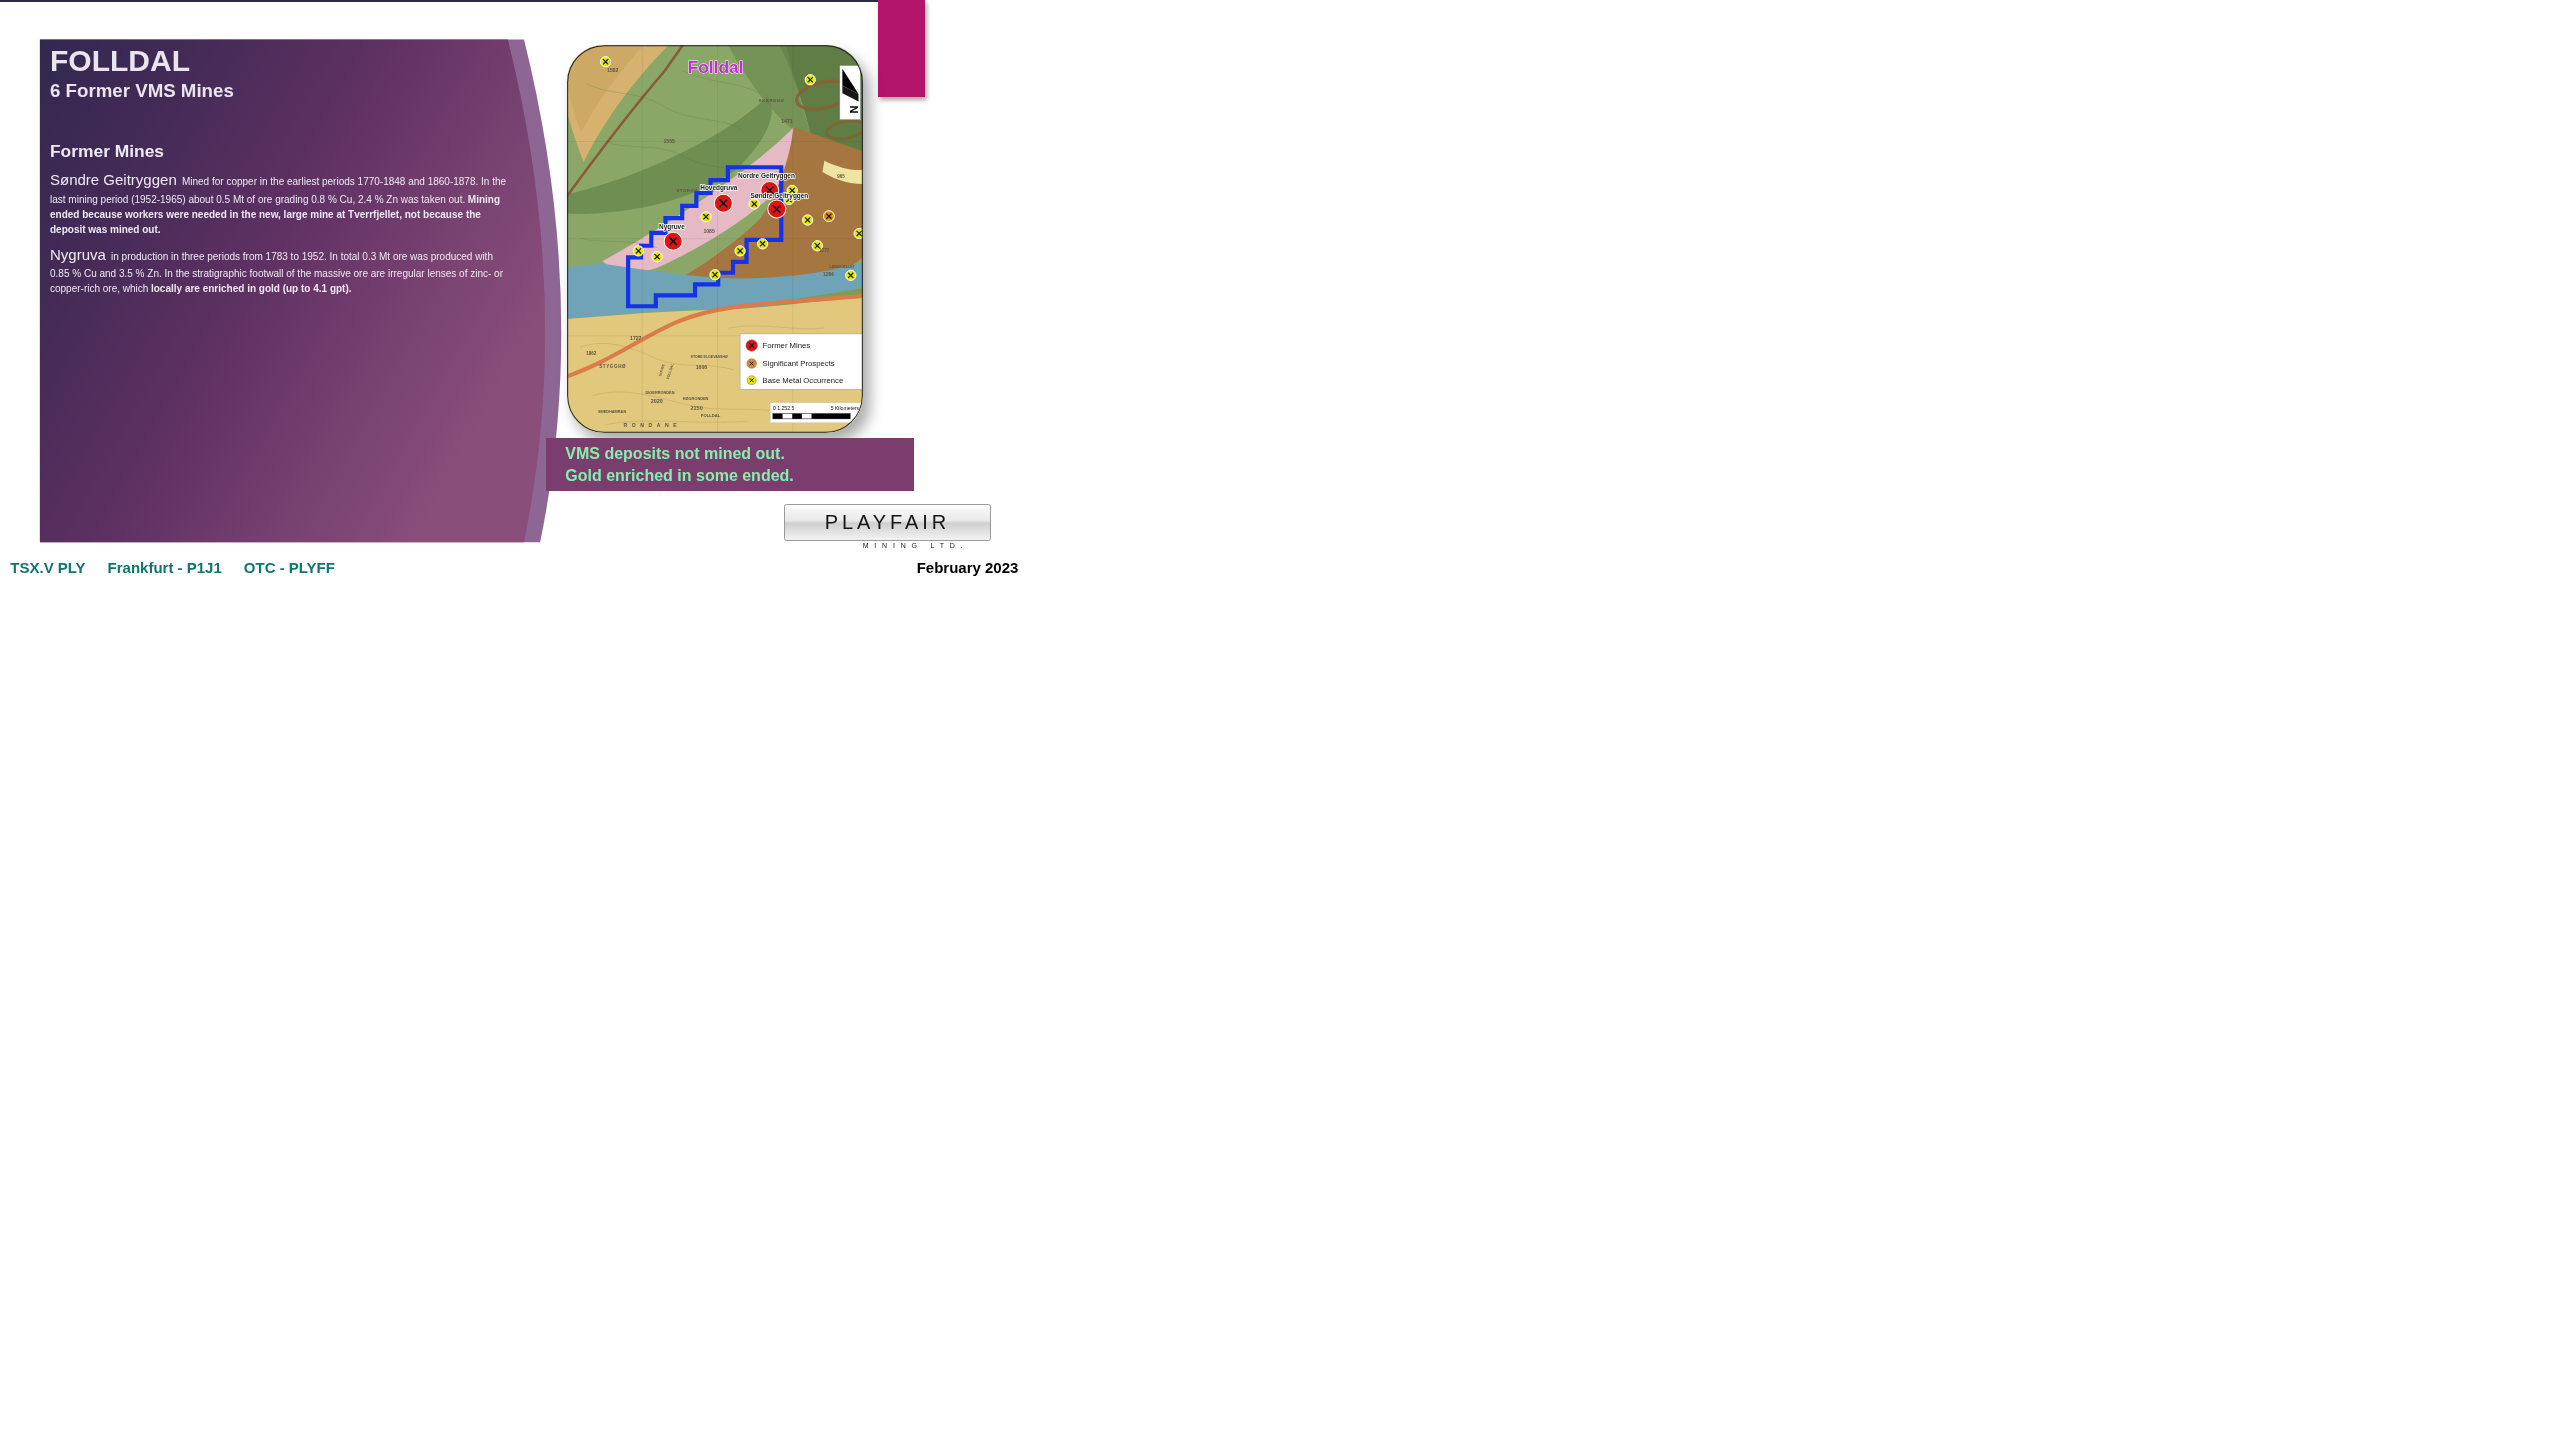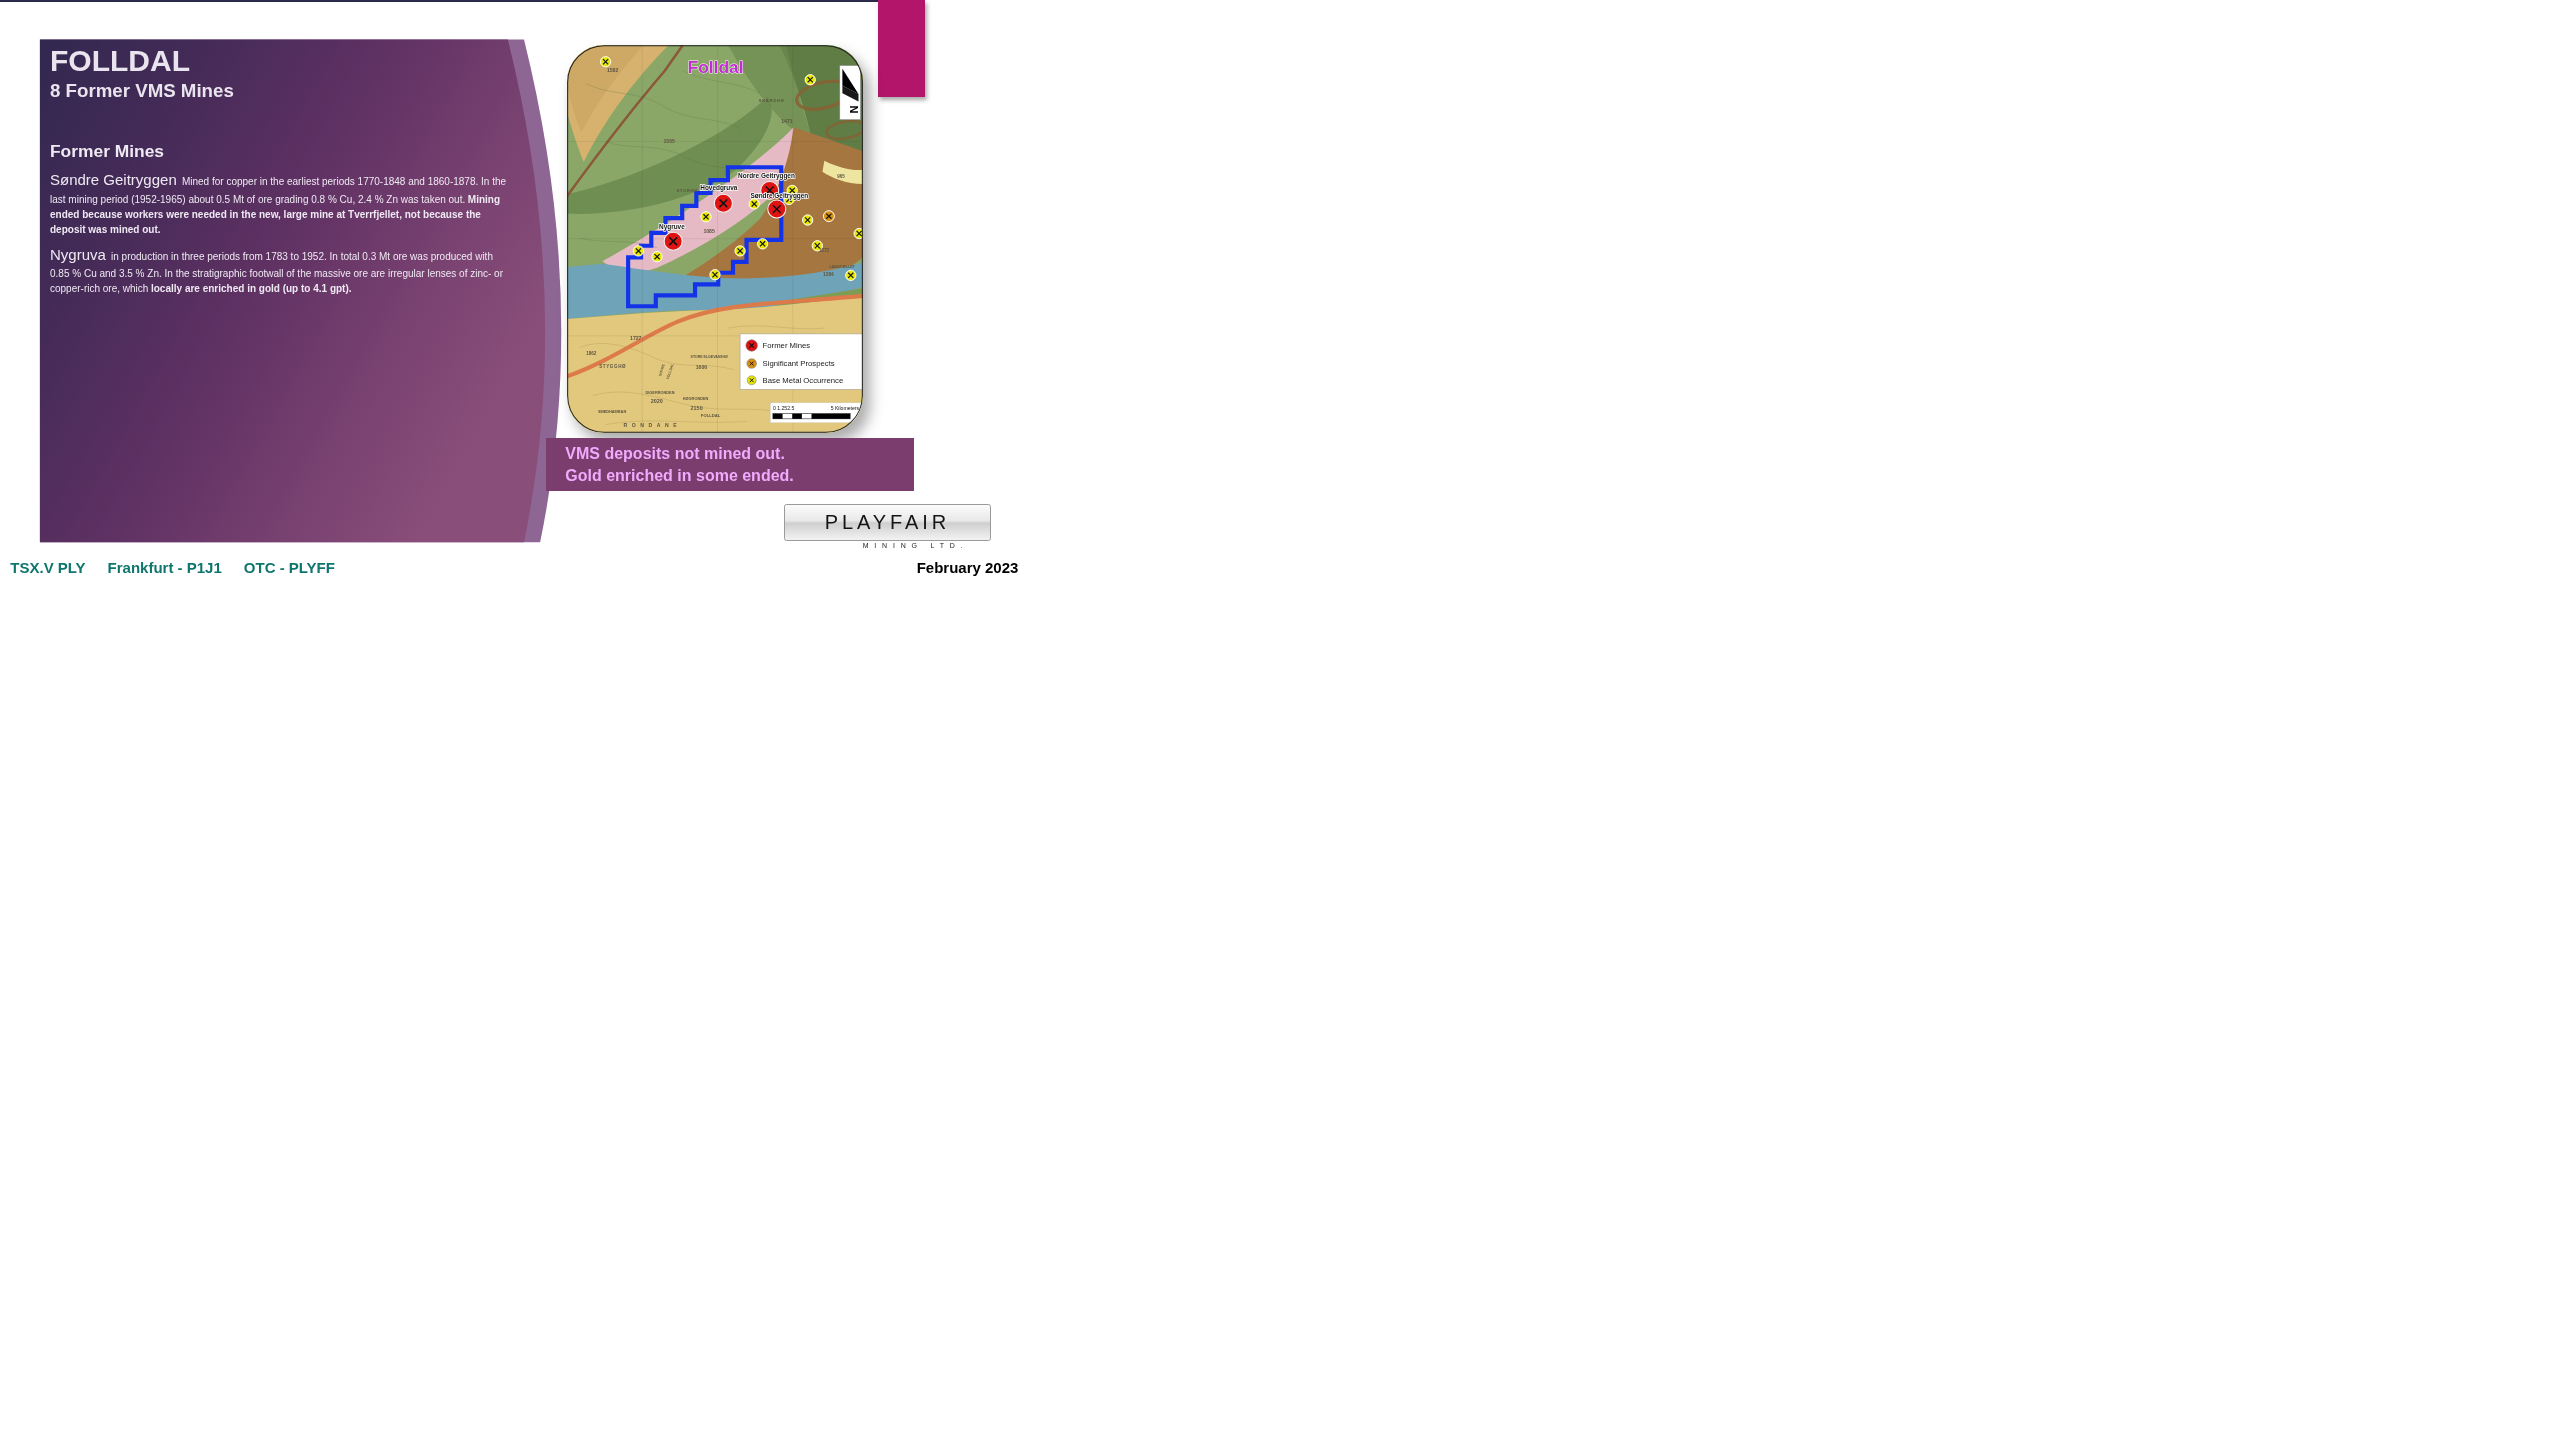--- a/index.html
+++ b/index.html
@@ -17,21 +17,21 @@
   #panel-text h2{font-size:18.7px;margin:3.9px 0 0 0;font-weight:bold;color:#e9e4ee;}
   #panel-text h3{font-size:17.4px;margin:39px 0 0 0;font-weight:bold;}
   .para{font-size:10px;line-height:1.5;margin:7px 0 0 0;font-weight:normal;}
   .para .lead{font-size:15px;font-weight:normal;margin-right:5.2px;}
   .para b{margin-left:2.6px;}
   
   #map-box{left:567px;top:45px;width:296px;height:388px;border-radius:37px;
            box-shadow:6.4px 9px 14px rgba(70,70,70,.45);overflow:hidden;}
   
   #vms-banner{left:546px;top:438px;width:368px;height:53px;background:#7b3c6e;
-              color:#f0abfc;font-weight:bold;font-size:16px;line-height:22px;
+              color:#86efac;font-weight:bold;font-size:16px;line-height:22px;
               padding:4.5px 0 0 19.3px;box-sizing:border-box;}
   
   #logo-plate{left:784px;top:504px;width:205px;height:35px;border:0.6px solid #9a9a9a;
               border-radius:2.6px;background:linear-gradient(180deg,#fbfbfb 0%,#e9e9e9 44%,#cfcfcf 52%,#f3f3f3 100%);
               text-align:center;line-height:35px;font-size:20px;letter-spacing:3.9px;
               color:#141414;font-weight:normal;}
   #logo-sub{left:813px;top:542px;width:205px;text-align:center;font-size:7px;
             letter-spacing:5.8px;color:#222;}
   
   #footer-left{left:10.3px;bottom:3.9px;font-size:15px;font-weight:bold;color:#0f766e;}
@@ -59,21 +59,21 @@
       <stop offset="0.78" stop-color="#774170"></stop>
       <stop offset="1" stop-color="#8a4e7a"></stop>
     </linearGradient>
   </defs>
   <path d="M62,61 H814 Q915.5,470 839,842 H62 Z" fill="#8e6694"></path>
   <path d="M62,61 H789 Q890.5,470 814,842 H62 Z" fill="url(#pg)"></path>
 </svg>
 
 <div class="abs" id="panel-text">
   <h1>FOLLDAL</h1>
-  <h2>8 Former VMS Mines</h2>
+  <h2>6 Former VMS Mines</h2>
   <h3>Former Mines</h3>
   <p class="para"><span class="lead">Søndre Geitryggen</span><span>Mined for copper in the earliest periods 1770-1848 and 1860-1878. In the last mining period (1952-1965) about 0.5 Mt of ore grading 0.8 % Cu, 2.4 % Zn was taken out.</span><b>Mining ended because workers were needed in the new, large mine at Tverrfjellet, not because the deposit was mined out.</b></p>
   <p class="para"><span class="lead">Nygruva</span><span>in production in three periods from 1783 to 1952. In total 0.3 Mt ore was produced with 0.85 % Cu and 3.5 % Zn. In the stratigraphic footwall of the massive ore are irregular lenses of zinc- or copper-rich ore, which</span><b>locally are enriched in gold (up to 4.1 gpt).</b></p>
 </div>
 
 <div class="abs" id="map-box">
 <svg width="296" height="388" viewBox="0 0 460 603">
   <rect x="0" y="0" width="460" height="603" fill="#8ba768"></rect>
 
   <path d="M0,0 L158,0 C112,46 60,112 26,182 C14,152 5,122 0,104 Z" fill="#d6b26e"></path>

